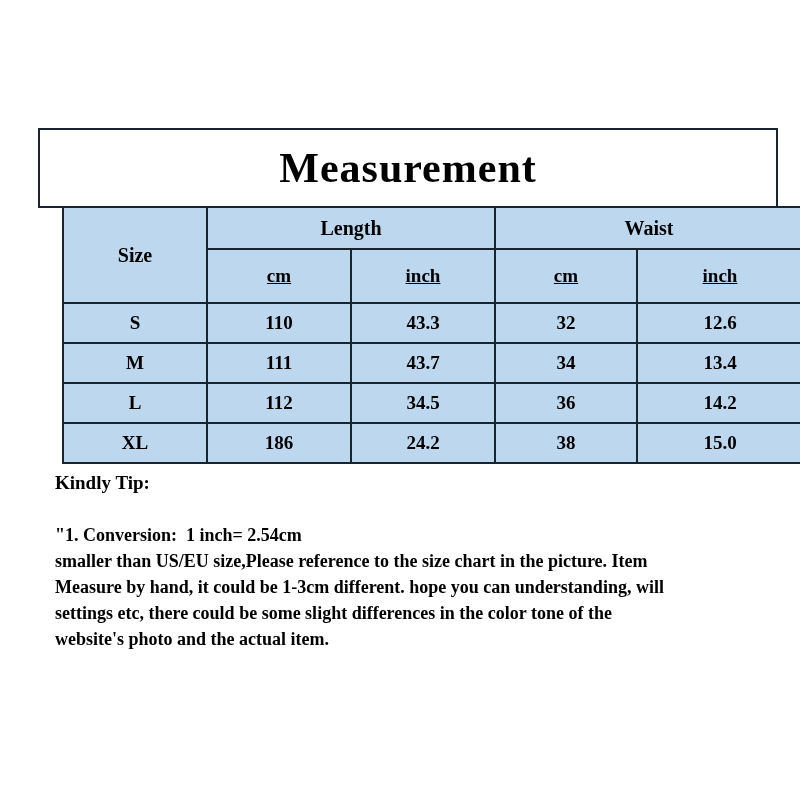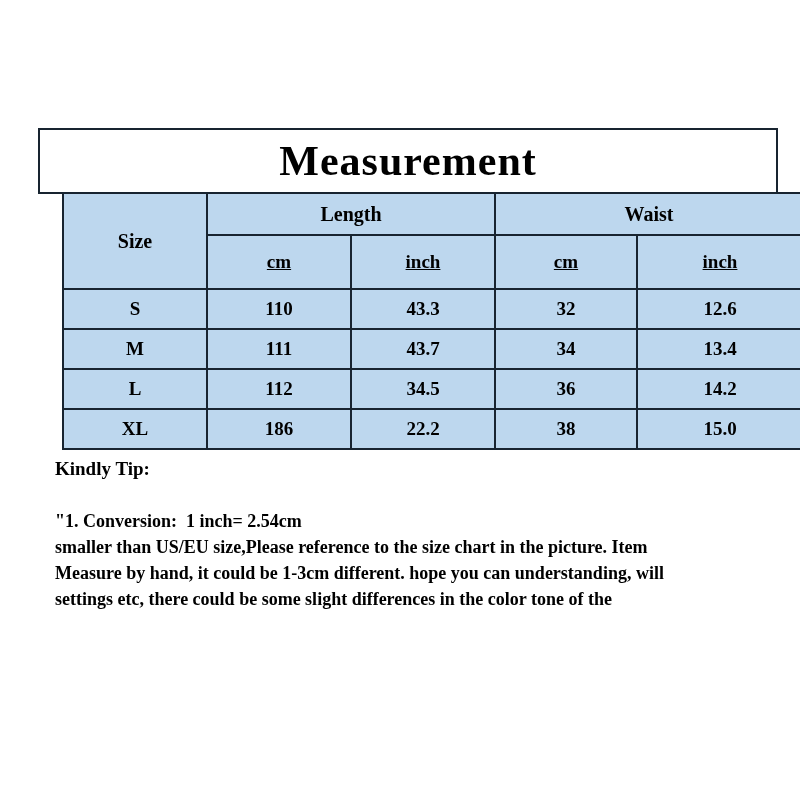--- a/index.html
+++ b/index.html
@@ -23,21 +23,21 @@
   }
   .content {
     position: absolute;
     left: 38px;
     top: 128px;
     width: 740px;
   }
   .title-box {
     box-sizing: border-box;
     width: 740px;
-    height: 66px;
+    height: 80px;
     border: 2px solid var(--border-color, #182430);
     background: #ffffff;
     display: flex;
     align-items: center;
     justify-content: center;
   }
   .title-box span {
     font-size: 42px;
     font-weight: 700;
     letter-spacing: 1px;
@@ -129,31 +129,32 @@
         <tr class="data-row">
           <td>L</td>
           <td>112</td>
           <td>34.5</td>
           <td>36</td>
           <td>14.2</td>
         </tr>
         <tr class="data-row">
           <td>XL</td>
           <td>186</td>
-          <td>22.2</td>
+          <td>24.2</td>
           <td>38</td>
           <td>15.0</td>
         </tr>
       </tbody>
     </table>
 
     <div class="tips">
       <div class="tips-heading">Kindly Tip:</div>
       <div class="tips-body">
         <div class="tips-line">"1. Conversion:  1 inch= 2.54cm</div>
         <div class="tips-line">smaller than US/EU size,Please reference to the size chart in the picture. Item</div>
         <div class="tips-line">Measure by hand, it could be 1-3cm different. hope you can understanding, will</div>
         <div class="tips-line">settings etc, there could be some slight differences in the color tone of the</div>
+        <div class="tips-line">website's photo and the actual item.</div>
       </div>
     </div>
 
   </div>
 </div>
 
 </body></html>

